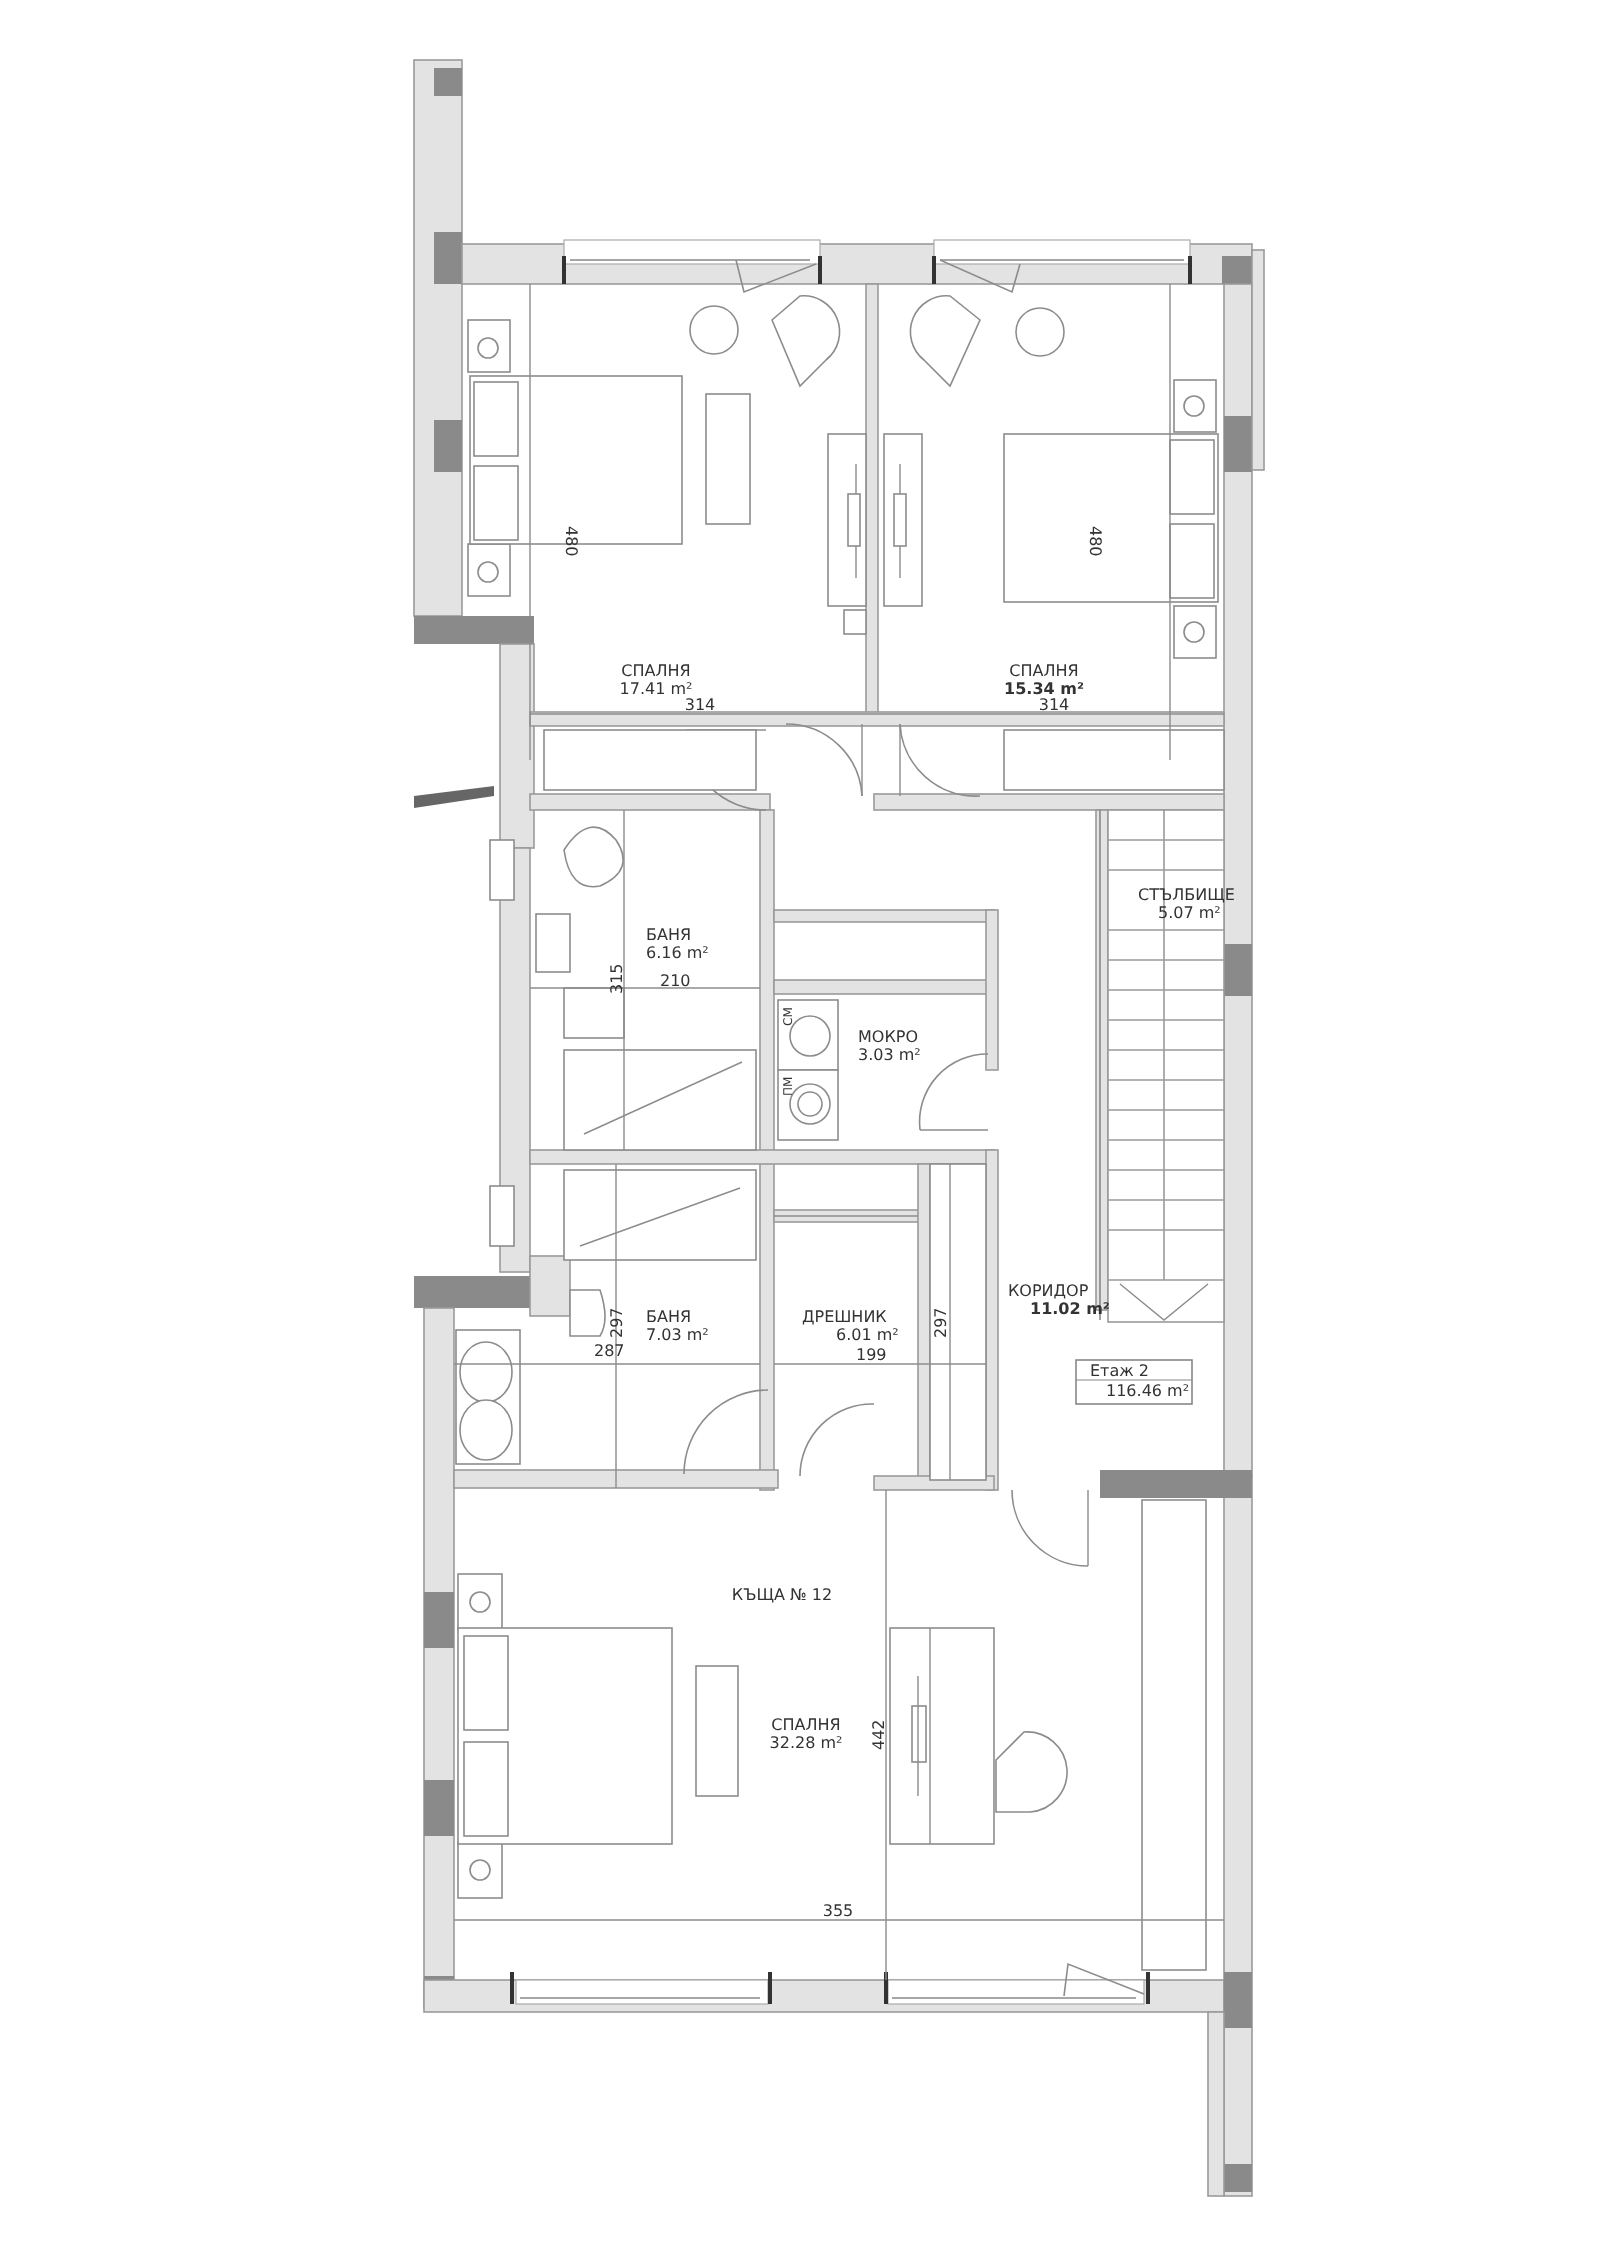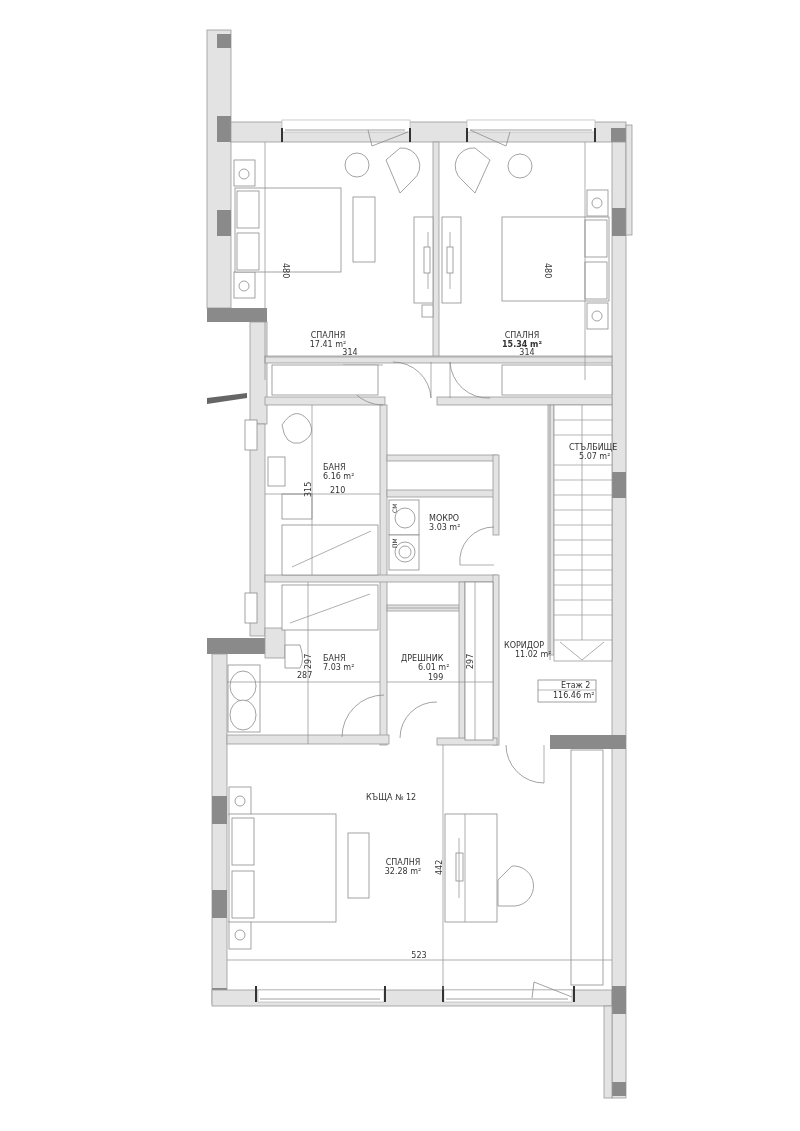--- a/index.html
+++ b/index.html
@@ -252,41 +252,41 @@
 <div>
   <div class="t" style="left:323px;top:654px;">БАНЯ</div>
   <div class="t" style="left:323px;top:663px;">7.03 m²</div>
 </div>
 <div>
   <div class="t" style="left:401px;top:654px;">ДРЕШНИК</div>
   <div class="t" style="left:418px;top:663px;">6.01 m²</div>
 </div>
 <div>
   <div class="t" style="left:504px;top:641px;">КОРИДОР</div>
-  <div class="t" style="left:515px;top:650px;">11.02 m²</div>
+  <div class="t" style="left:515px;top:650px;font-weight:bold;">11.02 m²</div>
 </div>
 <div>
   <div class="t c" style="left:403px;top:858px;">СПАЛНЯ</div>
   <div class="t c" style="left:403px;top:867px;">32.28 m²</div>
 </div>
 
 <div class="t c" style="left:391px;top:793px;">КЪЩА № 12</div>
 
 <div>
-  <div class="t" style="left:545px;top:681px;margin-left:16px;">Етаж 2</div>
+  <div class="t" style="left:545px;top:681px;">Етаж 2</div>
   <div class="t" style="left:553px;top:691px;text-align:center;">116.46 m²</div>
 </div>
 
 <div class="t c" style="left:350px;top:348px;">314</div>
 <div class="t c" style="left:527px;top:348px;">314</div>
 <div class="t vr" style="left:290px;top:263px;">480</div>
 <div class="t vr" style="left:552px;top:263px;">480</div>
 <div class="t" style="left:318px;top:486px;margin-left:12px;">210</div>
 <div class="t v" style="left:304px;top:497px;">315</div>
 <div class="t" style="left:297px;top:671px;">287</div>
 <div class="t v" style="left:304px;top:669px;">297</div>
 <div class="t" style="left:428px;top:673px;">199</div>
 <div class="t v" style="left:466px;top:669px;">297</div>
-<div class="t c" style="left:419px;top:951px;">523</div>
+<div class="t c" style="left:419px;top:951px;">355</div>
 <div class="t v" style="left:435px;top:875px;">442</div>
 
 <div class="t v" style="left:390px;top:513px;font-size:6px;">СМ</div>
 <div class="t v" style="left:390px;top:548px;font-size:6px;">ПМ</div>
 
 </body></html>

